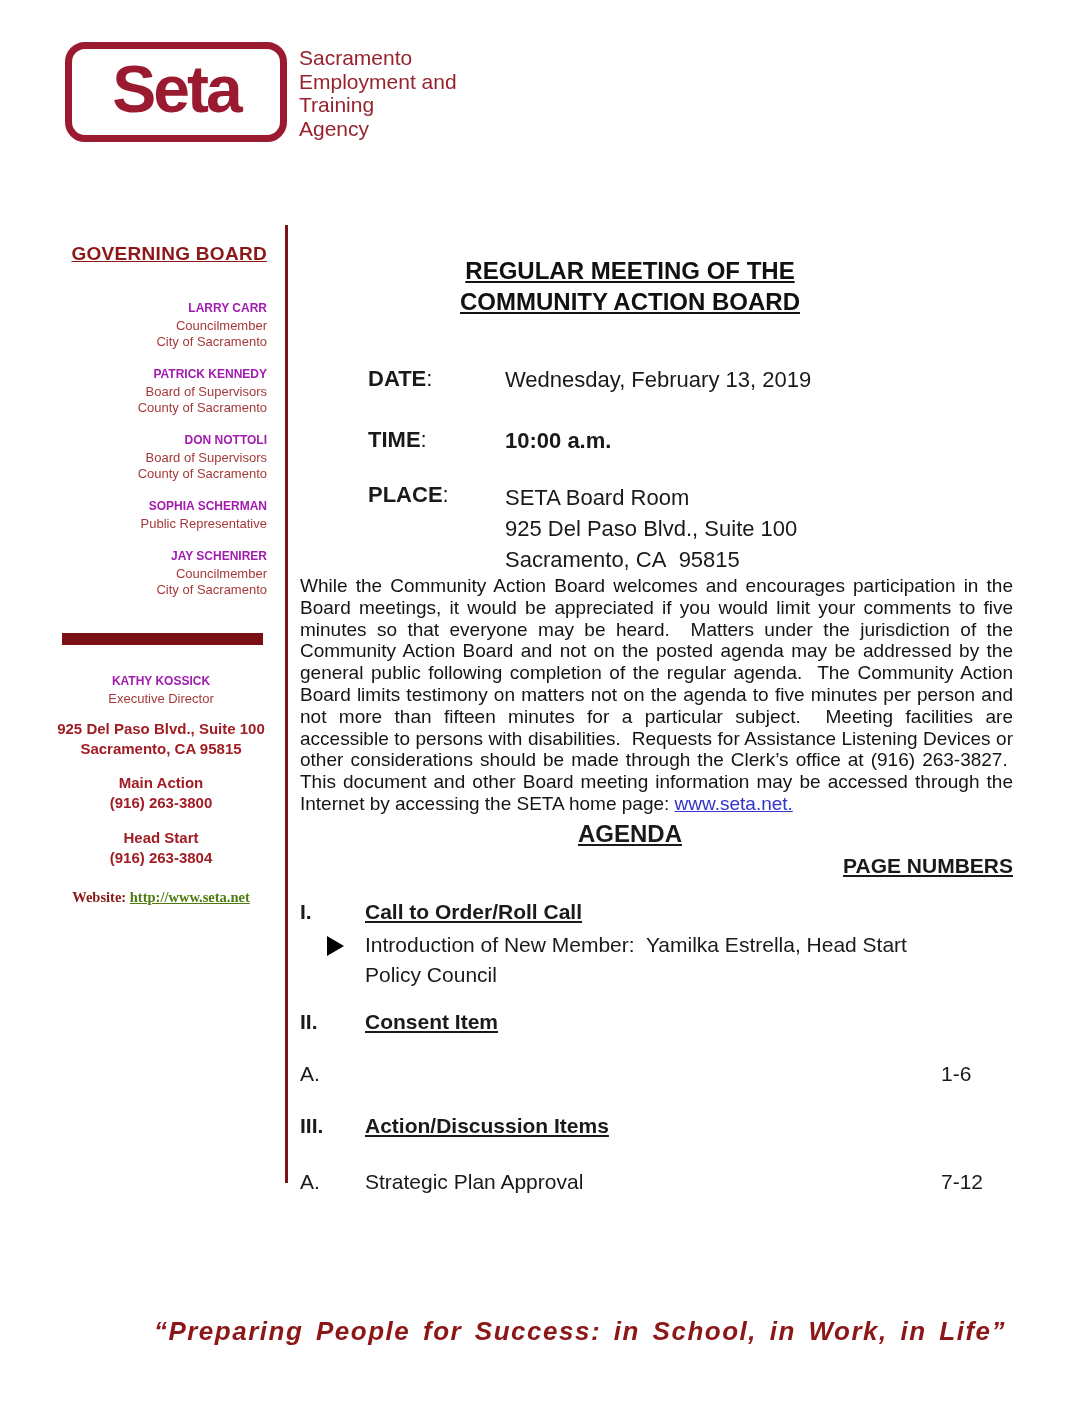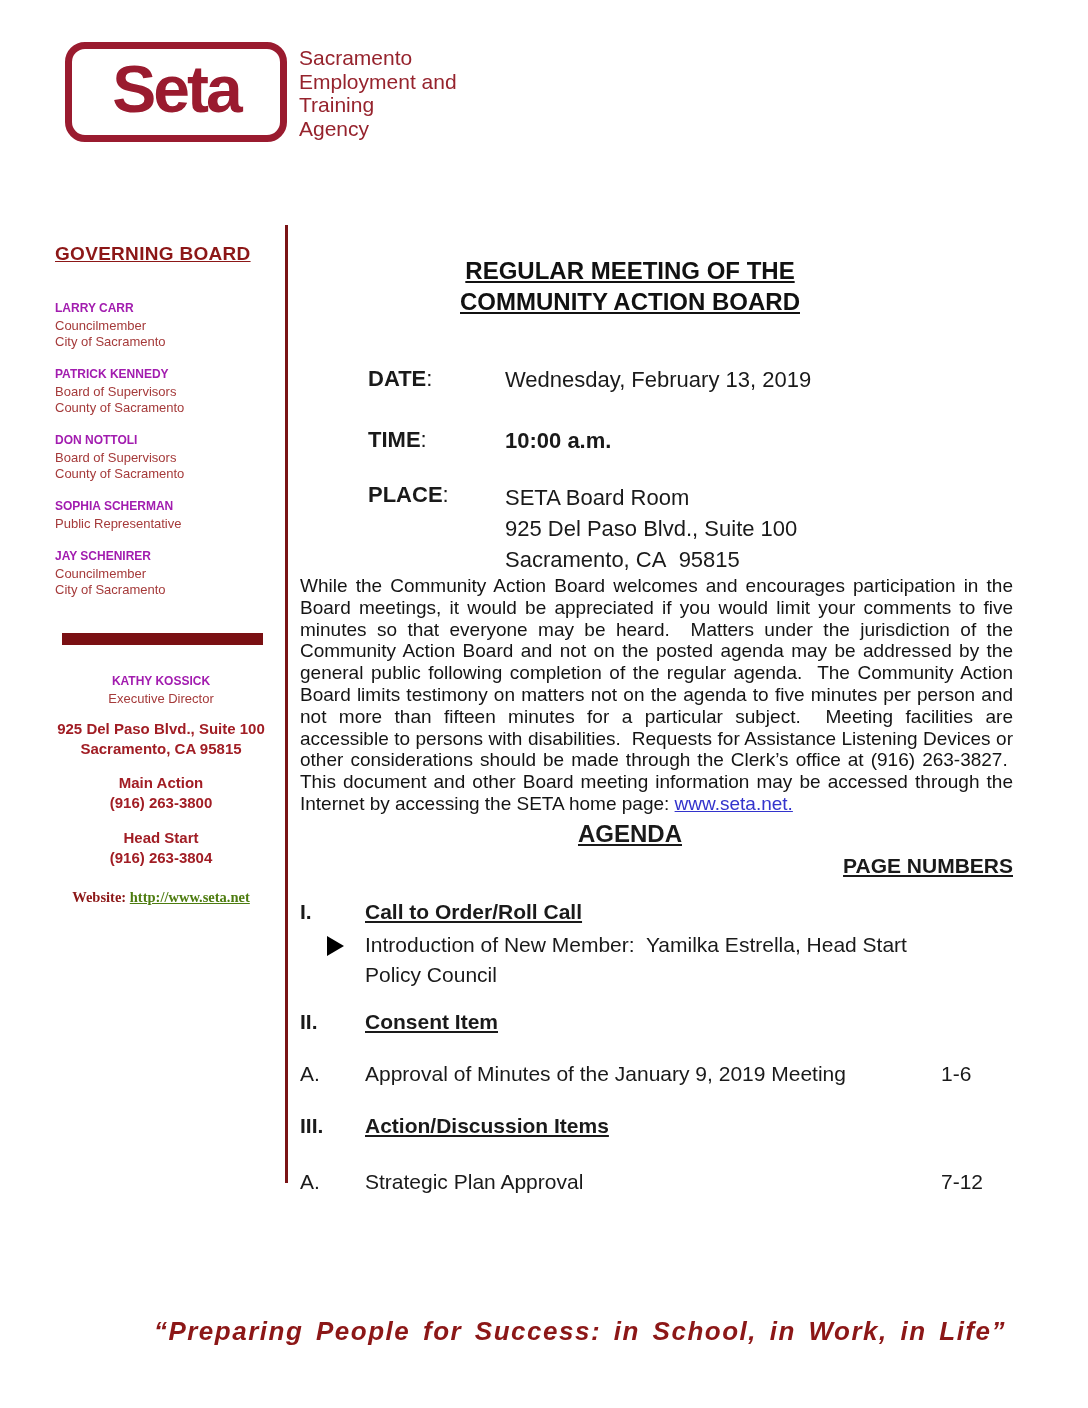--- a/index.html
+++ b/index.html
@@ -20,21 +20,21 @@
     font-size:66px; font-weight:bold; color:#9a1b2f;
     letter-spacing:-3px; line-height:1; padding-bottom:6px;
   }
   .logo-org {
     position:absolute; left:299px; top:46px;
     font-size:21px; line-height:23.5px; color:#96232d;
   }
 
   
   .sidebar {
-    position:absolute; left:55px; top:243px; width:212px; text-align:left;
+    position:absolute; left:55px; top:243px; width:212px; text-align:right;
   }
   .sb-heading {
     font-size:19px; font-weight:bold; color:#8c1717;
     text-decoration:underline; letter-spacing:0.3px; margin-bottom:33px;
   }
   .member { margin-bottom:14px; }
   .member-name { font-size:12px; font-weight:bold; color:#a21caf; line-height:20px; }
   .member-line { font-size:13px; color:#a53a3a; line-height:16px; }
 
   .sb-bar { position:absolute; left:62px; top:633px; width:201px; height:12px; background:#7a1013; }
@@ -231,21 +231,20 @@
     <div class="tri-icon"></div>
     <div class="ag-bullet-text">Introduction of New Member:&nbsp; Yamilka Estrella, Head Start Policy Council</div>
   </div>
 
   <div class="ag-row mt20">
     <div class="ag-num">II.</div>
     <div class="ag-title">Consent Item</div>
   </div>
   <div class="ag-row mt28">
     <div class="ag-letter">A.</div>
-    <div>Approval of Minutes of the January 9, 2019 Meeting</div>
     <div class="ag-pages">1-6</div>
   </div>
 
   <div class="ag-row mt28">
     <div class="ag-num">III.</div>
     <div class="ag-title">Action/Discussion Items</div>
   </div>
   <div class="ag-row mt32">
     <div class="ag-letter">A.</div>
     <div>Strategic Plan Approval</div>

